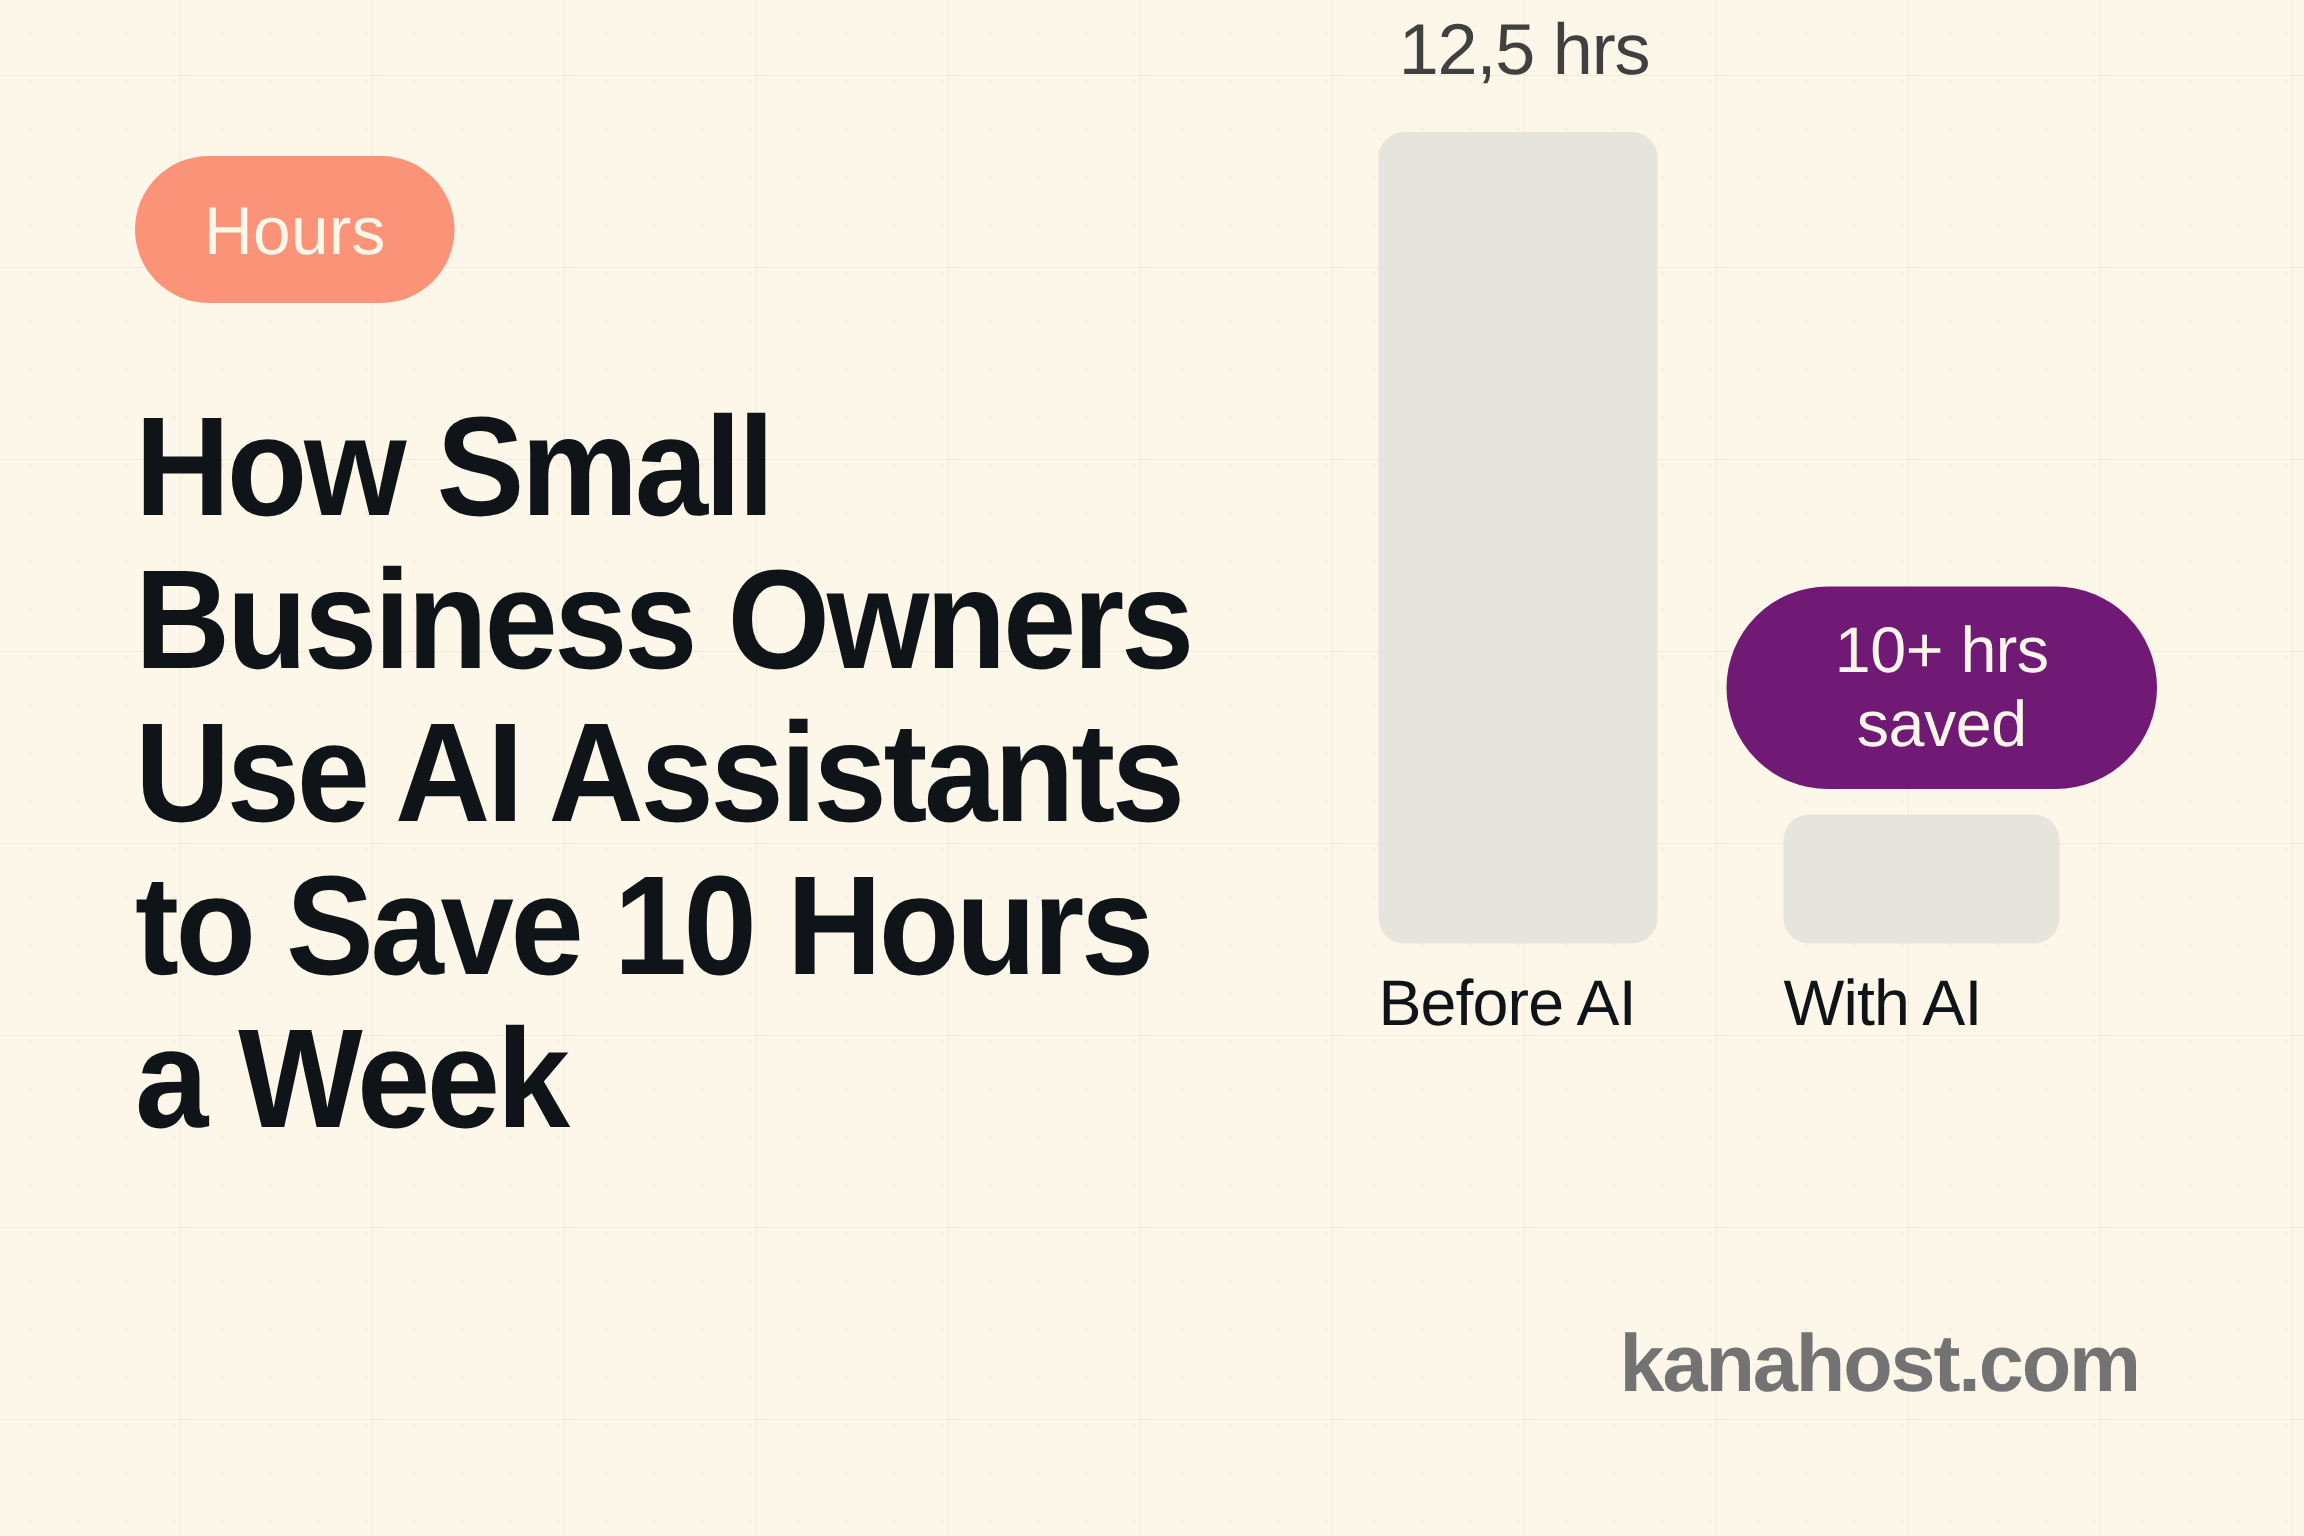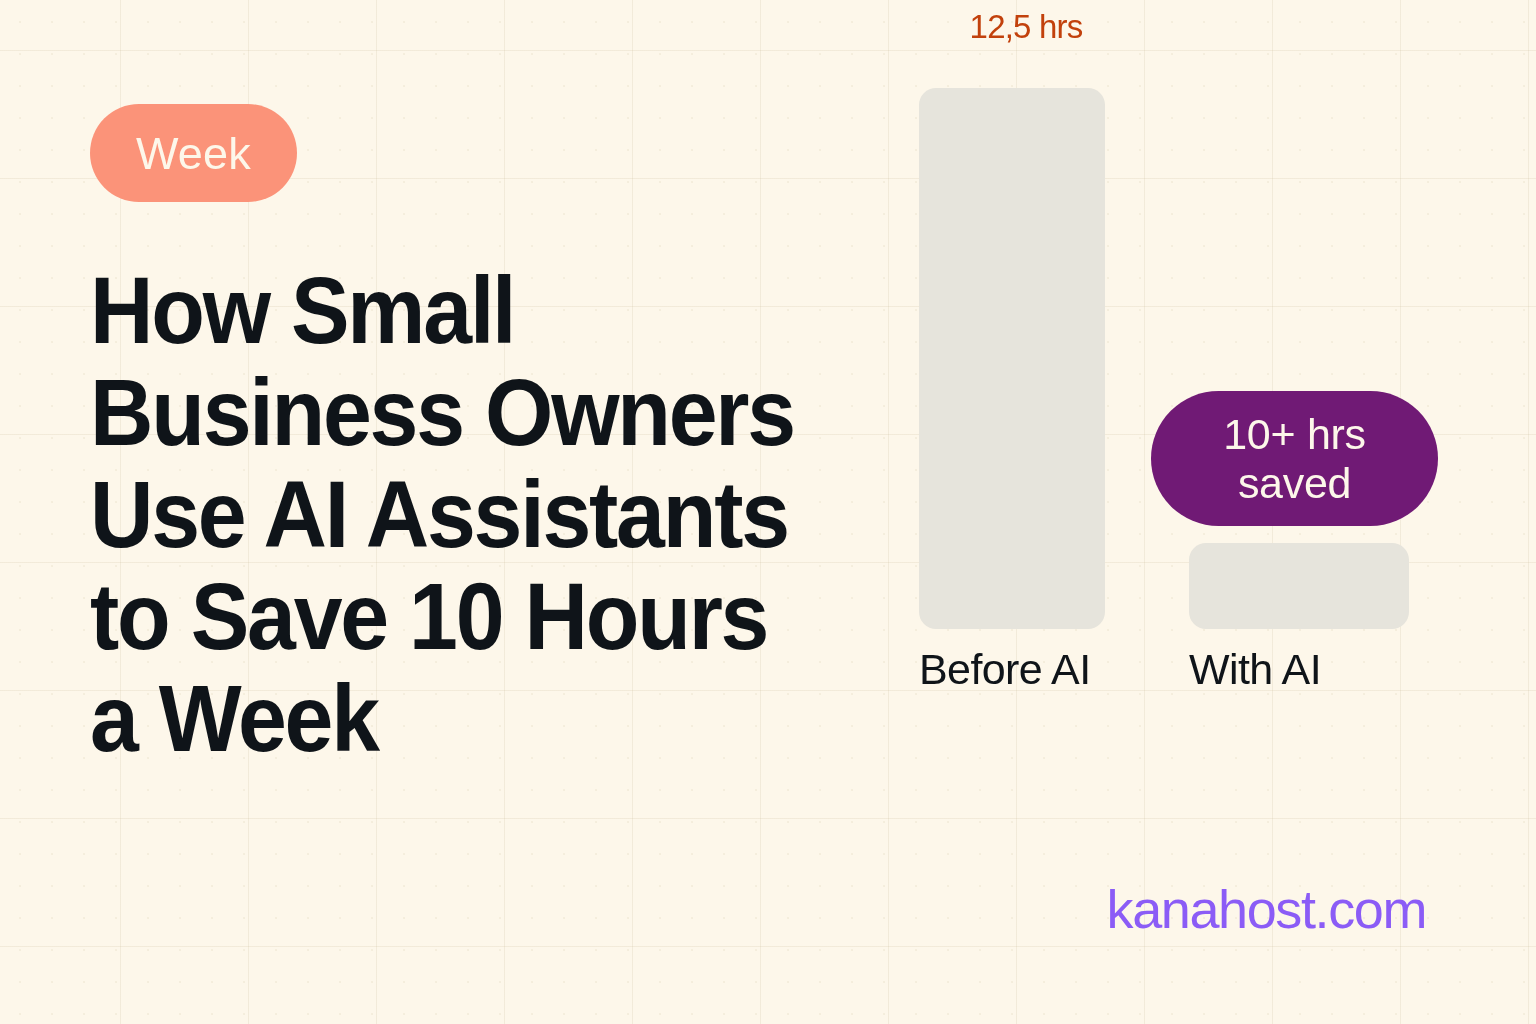--- a/index.html
+++ b/index.html
@@ -88,25 +88,25 @@
     height: 780px;
   }
 
   .bar-group {
     position: absolute;
     bottom: 271px;
   }
 
   .bar-value {
     position: absolute;
-    left: 14px;
+    left: 4px;
     width: 100%;
     text-align: center;
-    color: #c2410c;
-    font-size: 33px;
+    color: #404040;
+    font-size: 48px;
     font-weight: 500;
     letter-spacing: -0.8px;
     line-height: 1;
   }
 
   .bar-rect {
     border-radius: 17px;
     background: #e6e4dc;
   }
 
@@ -127,21 +127,21 @@
     left: 39px;
     width: 186px;
   }
   #bar-group-before .bar-value { top: -78px; }
   #bar-group-before .bar-rect  { height: 541px; }
   #bar-group-before .bar-label { bottom: -62px; }
 
   
   #bar-group-with {
     left: 309px;
-    width: 220px;
+    width: 184px;
   }
   #bar-group-with .bar-value { top: -78px; }
   #bar-group-with .bar-rect  { height: 86px; }
   #bar-group-with .bar-label { bottom: -62px; }
 
   
   #saved-badge {
     position: absolute;
     left: 271px;
     top: 271px;
@@ -160,40 +160,40 @@
     letter-spacing: -0.3px;
     white-space: pre-line;
     box-sizing: border-box;
   }
 
   
   #site-url {
     position: absolute;
     right: 110px;
     top: 882px;
-    color: #8b5cf6;
+    color: #737373;
     font-size: 54px;
-    font-weight: 400;
+    font-weight: 700;
     letter-spacing: -1.4px;
     line-height: 1;
     text-align: right;
   }
 </style>
 </head>
 <body>
 
 <div id="canvas">
 
   <div id="grid-overlay"></div>
   <div id="grid-overlay-fine"></div>
 
   <div id="left-col">
 
     <div id="guide-pill">
-      <span>Week</span>
+      <span>Hours</span>
     </div>
 
     <h1 id="headline">How Small
 Business Owners
 Use AI Assistants
 to Save 10 Hours
 a Week</h1>
   </div>
 
   <div id="chart">

